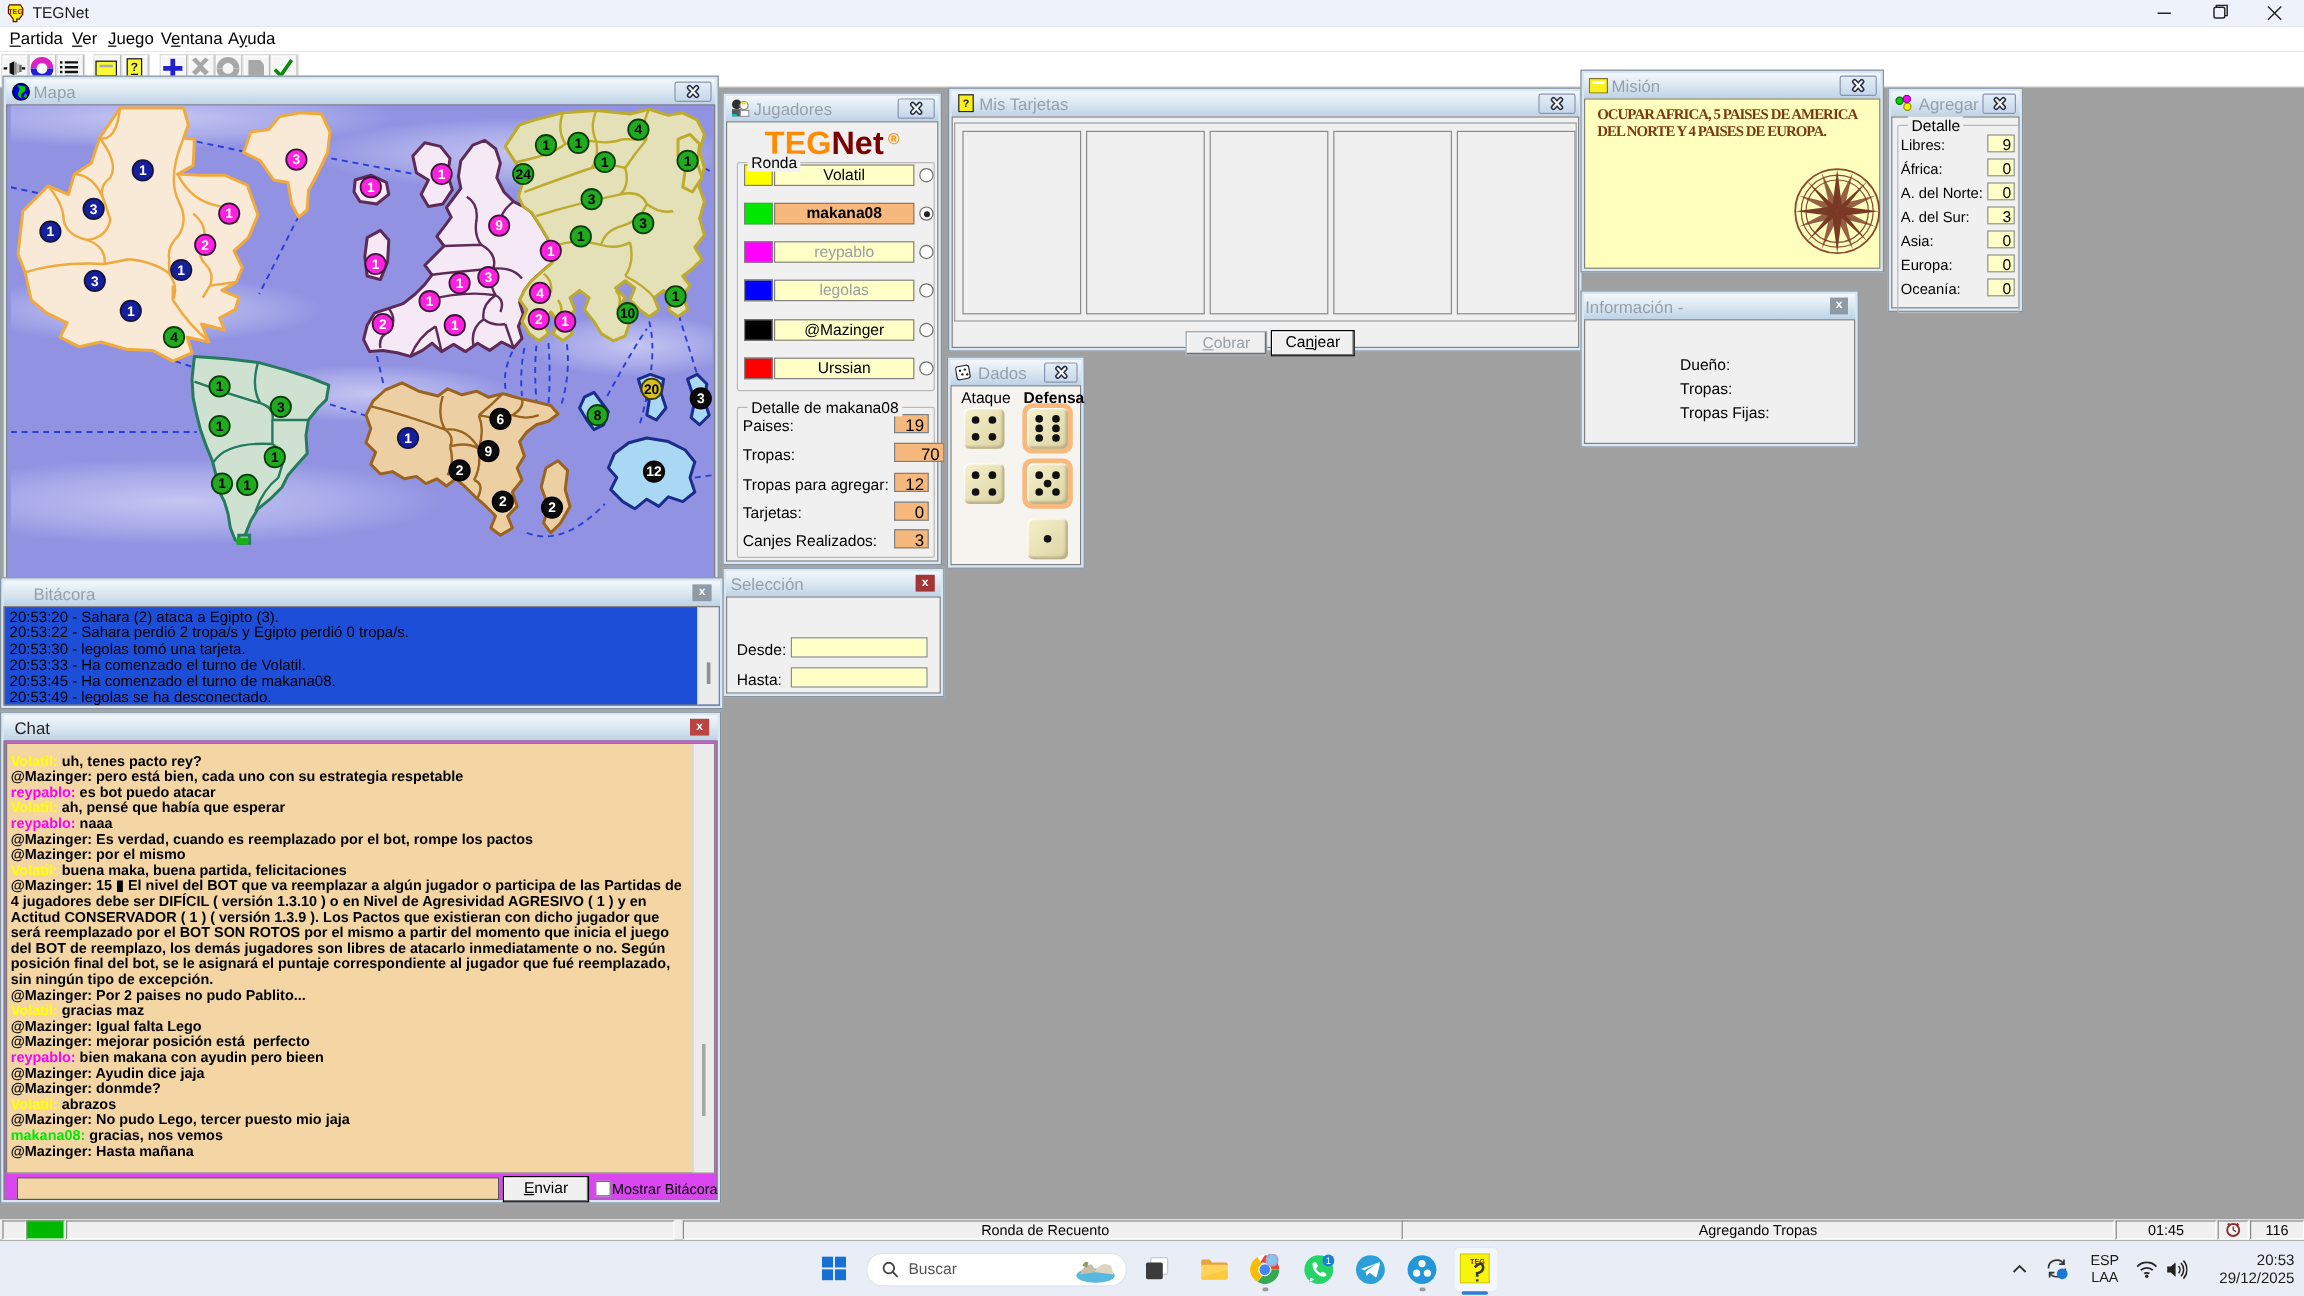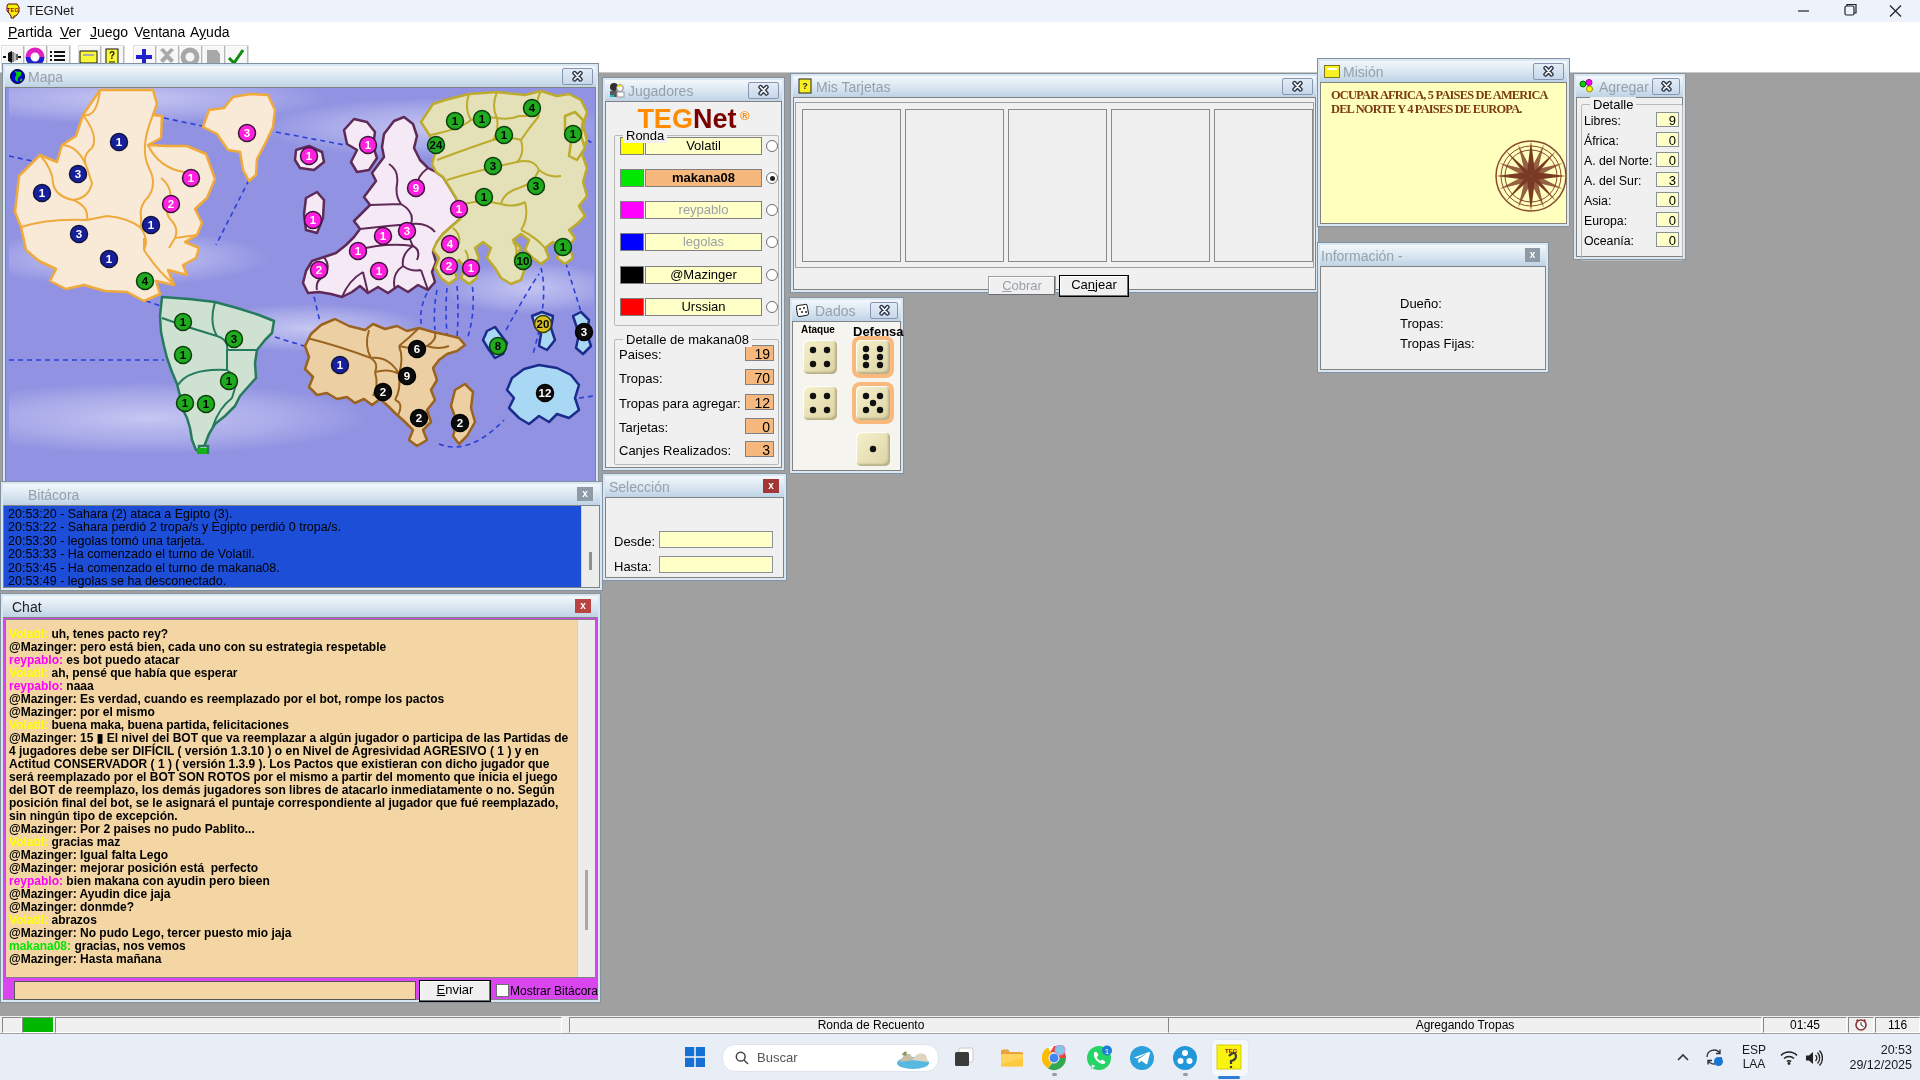--- a/index.html
+++ b/index.html
@@ -427,21 +427,21 @@
         <div class="rad" style="top:133px"></div>
       <div style="position:absolute;left:5px;top:162px;width:22px;height:16px;background:#ff0000;border:1px solid #808080"></div>
       <div class="nmf" style="top:162px">Urssian</div>
         <div class="rad" style="top:165px"></div>
     </div>
     <div class="grp" style="left:8px;top:237px;width:163px;height:124px">
         <span class="gl">Detalle de makana08</span>
       <span class="lbl" style="left:4px;top:7px">Paises:</span>
         <span class="pfield" style="left:130px;top:5px;width:29px;height:16px">19</span>
       <span class="lbl" style="left:4px;top:31px">Tropas:</span>
-        <span class="pfield" style="left:130px;top:29px;width:29px;height:16px">70</span>
+        <span class="pfield" style="left:130px;top:29px;width:42px;height:16px">70</span>
       <span class="lbl" style="left:4px;top:56px">Tropas para agregar:</span>
         <span class="pfield" style="left:130px;top:54px;width:29px;height:16px">12</span>
       <span class="lbl" style="left:4px;top:80px">Tarjetas:</span>
         <span class="pfield" style="left:130px;top:78px;width:29px;height:16px">0</span>
       <span class="lbl" style="left:4px;top:103px">Canjes Realizados:</span>
         <span class="pfield" style="left:130px;top:101px;width:29px;height:16px">3</span>
     </div>
   </div>
 </div>
 
@@ -483,21 +483,21 @@
     </svg>
     <span class="t">Dados</span>
     <span class="cbtn" style="width:26px">
         <svg width="23" height="13" viewBox="2 0 23 13" style="display:block;margin:1px auto 0">
           <path d="M10.5 3 L16.5 9.5 M16.5 3 L10.5 9.5" stroke="#2a3248" stroke-width="4.4" stroke-linecap="round"></path>
           <path d="M10.5 3 L16.5 9.5 M16.5 3 L10.5 9.5" stroke="#f6f6f2" stroke-width="1.8" stroke-linecap="round"></path>
         </svg>
       </span>
   </div>
   <div class="body" style="background:#f6f4ee">
-    <span style="position:absolute;left:8px;top:2px;font-size:10px;font-weight:bold">Ataque</span>
+    <span style="position:absolute;left:8px;top:2px;font-size:13px;font-weight:normal">Ataque</span>
     <span style="position:absolute;left:60px;top:2px;font-size:13px;font-weight:bold">Defensa</span>
     <div class="glow" style="left:59px;top:14px"></div>
     <div class="glow" style="left:59px;top:60px"></div>
     <div class="die" style="left:10px;top:18px">
       <svg width="34" height="34">
           <g fill="#111">
             <circle cx="10" cy="10" r="3.2"></circle>
             <circle cx="24" cy="10" r="3.2"></circle>
             <circle cx="10" cy="24" r="3.2"></circle>
             <circle cx="24" cy="24" r="3.2"></circle>

